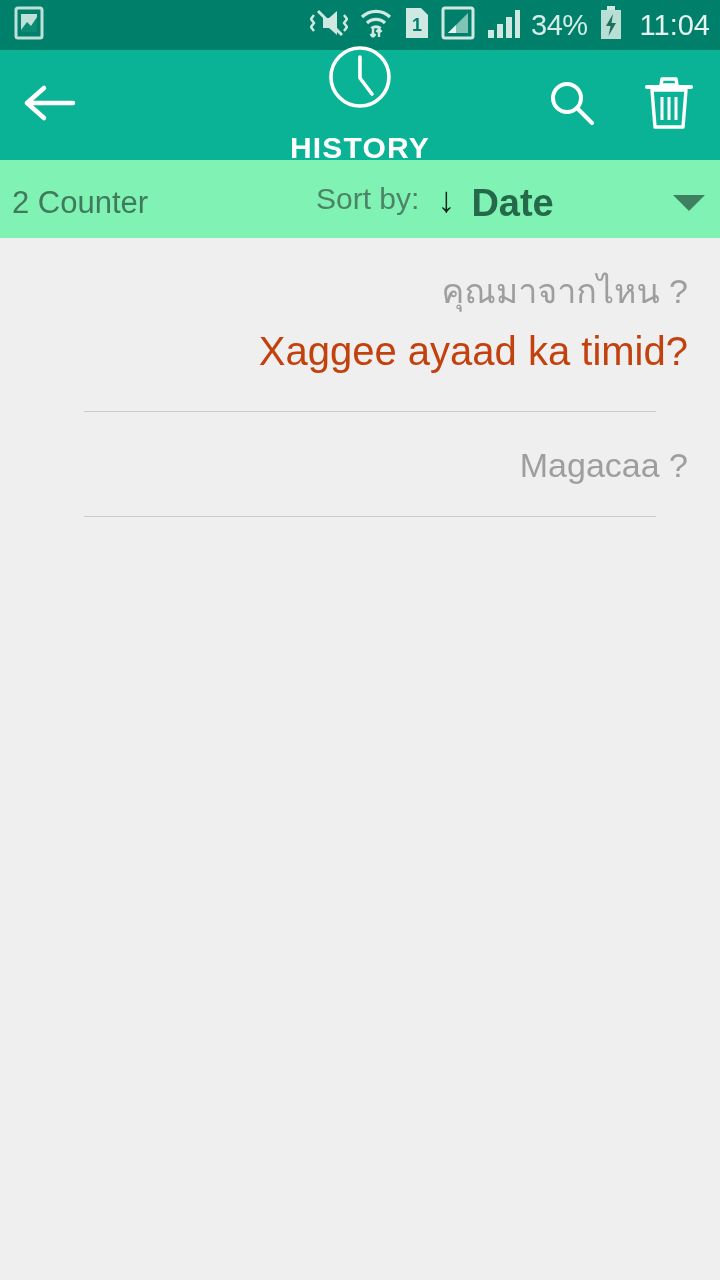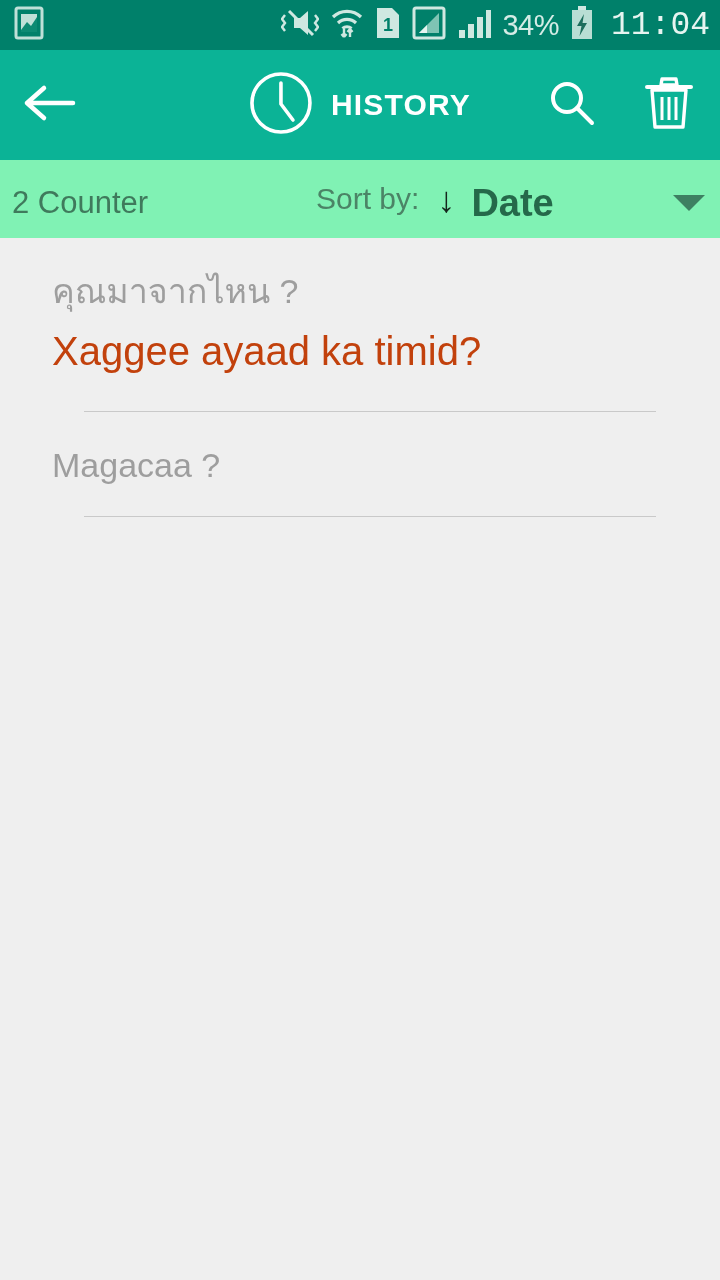--- a/index.html
+++ b/index.html
@@ -18,37 +18,37 @@
     display:flex; align-items:center;
   }
   .sb-left{ display:flex; align-items:center; padding-left:14px; }
   .sb-right{ margin-left:auto; display:flex; align-items:center; padding-right:10px; gap:11px; }
   .sb-ico{ display:block; }
   .sb-pct{
     color:#d5ece6; font-size:29px; letter-spacing:-0.5px;
     font-family:Liberation Sans, sans-serif;
   }
   .sb-clock{
-    color:#e6f4f0; font-size:33px; letter-spacing:0px; margin-left:6px;
-    font-family:Liberation Mono, monospace;
+    color:#e6f4f0; font-size:29px; letter-spacing:0px; margin-left:6px;
+    font-family:Liberation Sans, sans-serif;
   }
 
   
   .appbar{
     position:absolute; top:50px; left:0; width:720px; height:110px;
     background:#0bb396;
     display:flex; align-items:center;
   }
   .back-btn{
     position:absolute; left:22px; top:50%; transform:translateY(-50%);
     width:56px; height:56px; display:flex; align-items:center; justify-content:center;
   }
   .title-wrap{
     position:absolute; left:50%; top:50%; transform:translate(-50%,-50%);
-    display:flex; align-items:center; gap:18px;
+    display:flex; align-items:center; gap:18px;flex-direction:column;
   }
   .title-txt{
     color:#ffffff; font-size:30px; font-weight:bold; letter-spacing:1.2px;
     font-family:"Liberation Sans", sans-serif;
   }
   .search-btn{ position:absolute; left:545px; top:50%; transform:translateY(-50%);
     width:54px; height:54px; display:flex; align-items:center; justify-content:center; }
   .trash-btn{ position:absolute; left:642px; top:50%; transform:translateY(-50%);
     width:54px; height:56px; display:flex; align-items:center; justify-content:center; }
 
@@ -74,21 +74,21 @@
     font-family:"Liberation Sans", sans-serif;
   }
   .sort-caret{
     position:absolute; right:15px; width:0; height:0;
     border-left:16px solid transparent; border-right:16px solid transparent;
     border-top:16px solid #3e8062;
   }
 
   
   .list{ position:absolute; top:238px; left:0; width:720px; bottom:0; background:#efefef; }
-  .row{ position:relative; padding:32px 32px 0 52px; }
+  .row{ position:relative; padding:32px 32px 0 52px;text-align:right; }
   .row-src{
     color:#9e9e9e; font-size:34px; line-height:1.25;
     font-family:"Liberation Sans", sans-serif; white-space:nowrap;
   }
   .row-dst{
     color:#c2410c; font-size:40px; line-height:1.3; margin-top:12px;
     font-family:"Liberation Sans", sans-serif; white-space:nowrap;
   }
   .row-dst.thai{ font-weight:bold; font-size:38px; }
   .divider{ height:1px; background:#c9c9c9; margin:30px 32px 0 32px; }

